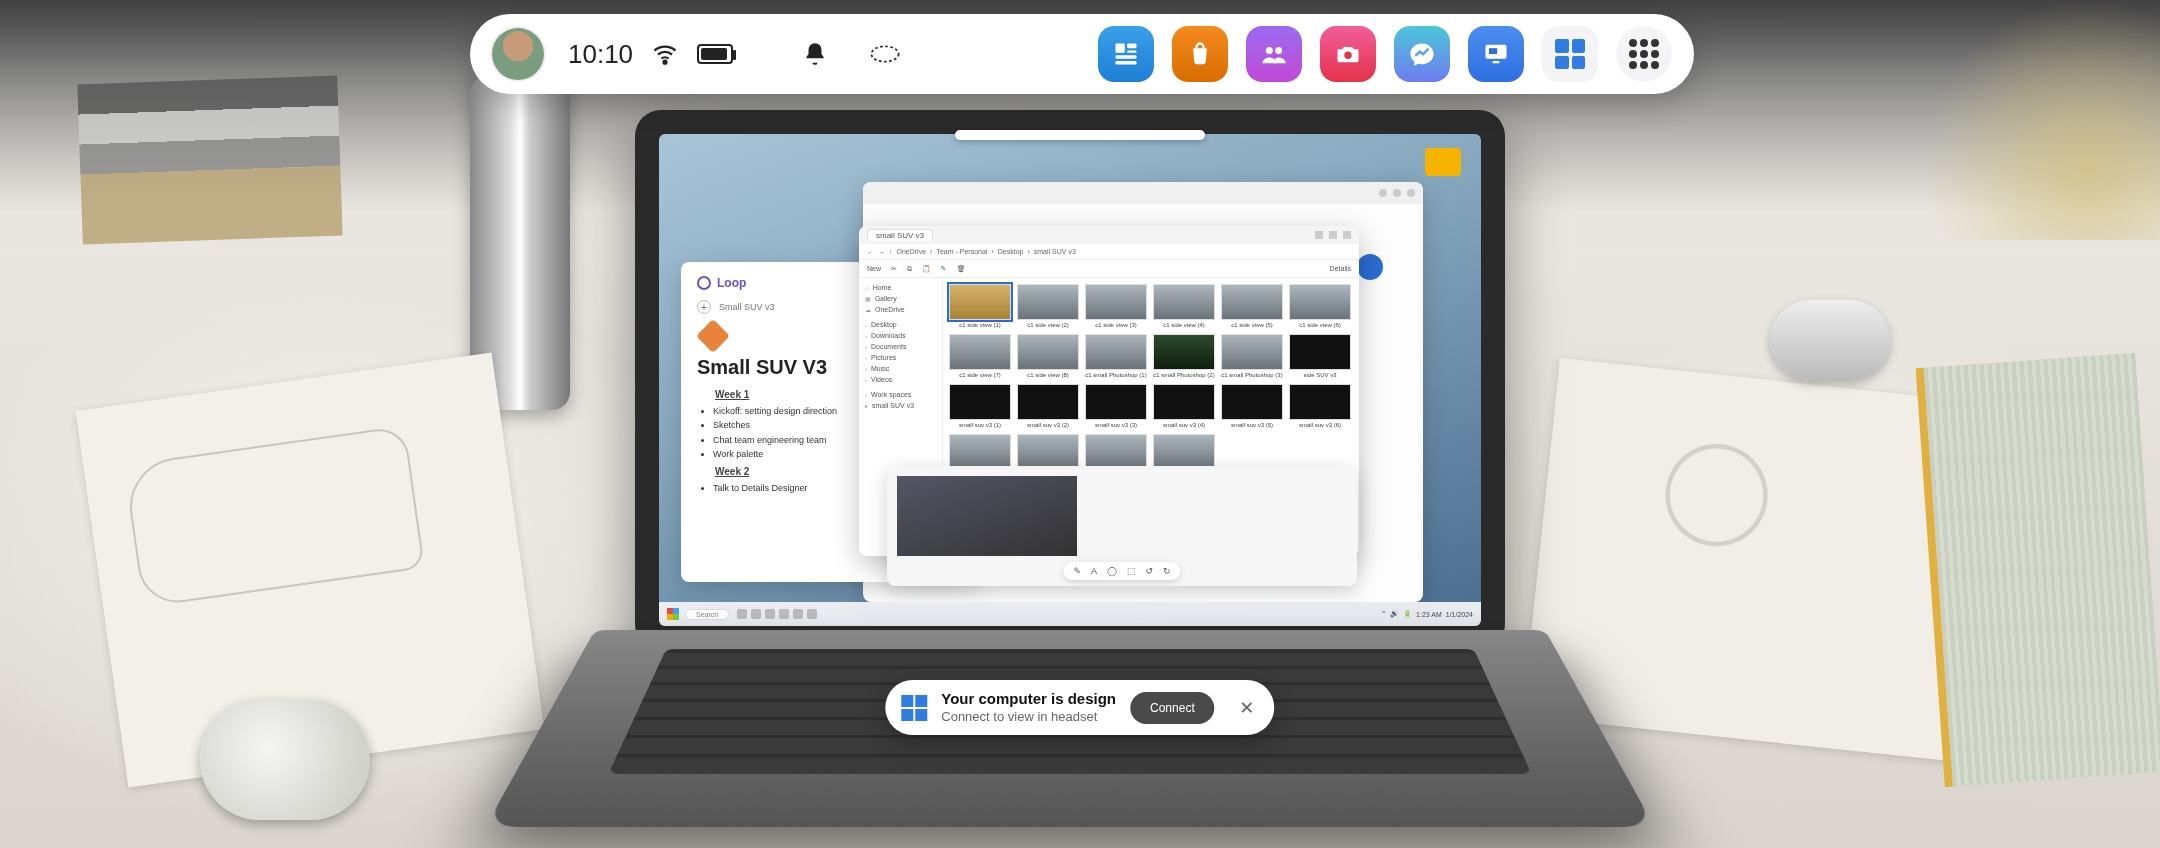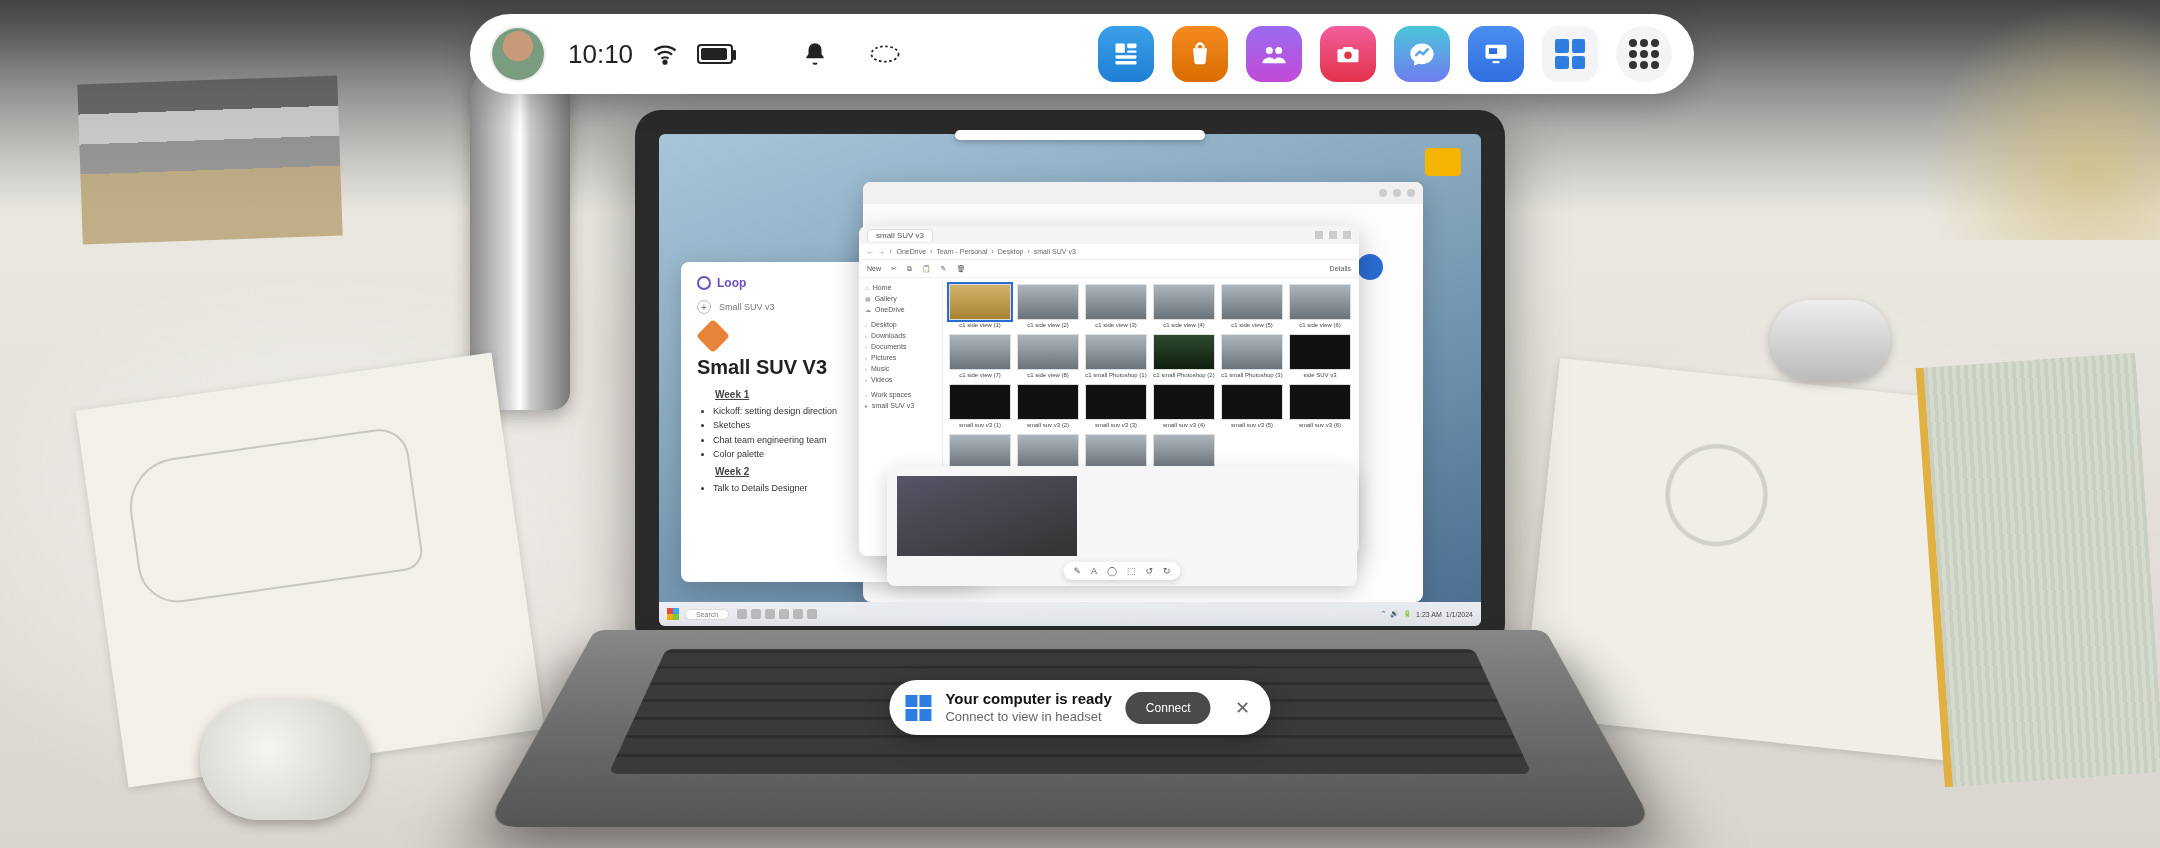--- a/index.html
+++ b/index.html
@@ -262,21 +262,21 @@
           <span class="plus">+</span>
           <span>Small SUV v3</span>
         </div>
         <div class="loop-pencil"></div>
         <div class="loop-title">Small SUV V3</div>
         <div class="loop-sub">Week 1</div>
         <ul class="loop-list">
           <li>Kickoff: setting design direction</li>
           <li>Sketches</li>
           <li>Chat team engineering team</li>
-          <li>Color palette</li>
+          <li>Work palette</li>
         </ul>
         <div class="loop-sub">Week 2</div>
         <ul class="loop-list">
           <li>Talk to Details Designer</li>
         </ul>
       </div>
 
       <div class="win-explorer">
         <div class="expl-titlebar">
           <span class="tb-tab">small SUV v3</span>
@@ -588,18 +588,18 @@
 </div>
 
 <div class="toast">
   <div class="ticon">
       <span></span>
       <span></span>
       <span></span>
       <span></span>
     </div>
   <div class="ttext">
-    <div class="ttitle">Your computer is ready</div>
+    <div class="ttitle">Your computer is design</div>
     <div class="tsub">Connect to view in headset</div>
   </div>
   <button class="tbtn">Connect</button>
   <div class="tclose">✕</div>
 </div>
 
 </body></html>

